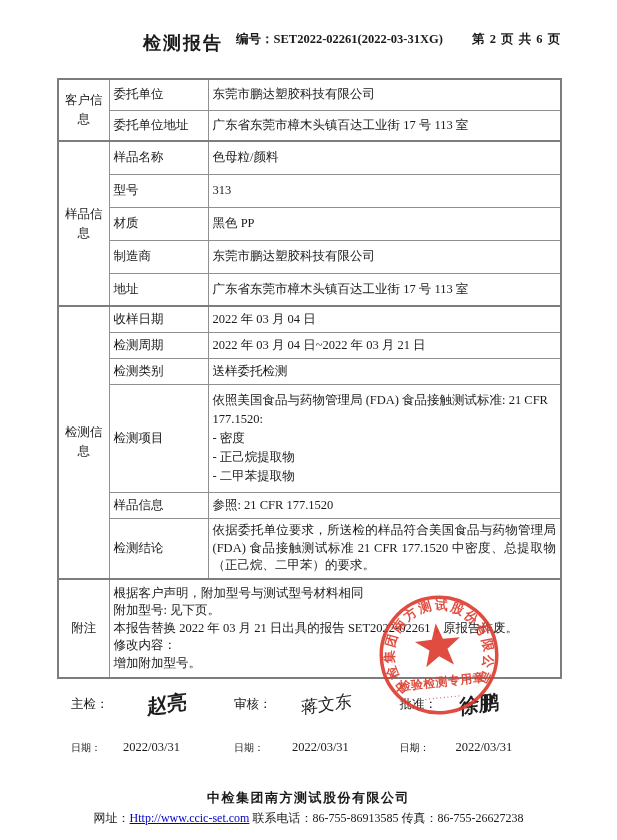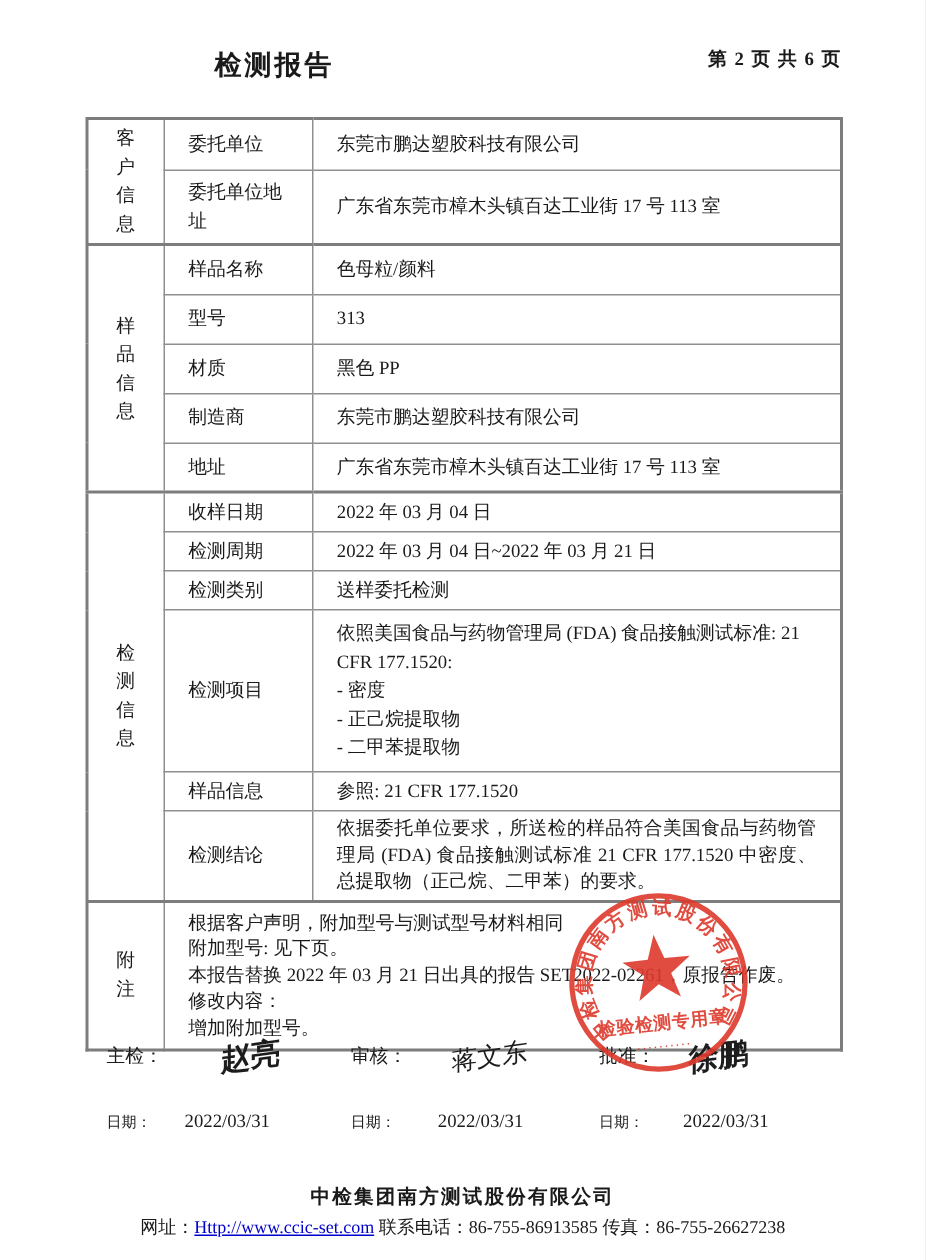--- a/index.html
+++ b/index.html
@@ -12,21 +12,21 @@
   
   .logo { position:absolute; left:62px; top:16px; width:58px; height:48px; }
   .hdr-title { position:absolute; left:143px; top:31px; font-size:18px; font-weight:bold; letter-spacing:2px; }
   .hdr-no { position:absolute; left:236px; top:31px; font-size:12.5px; font-weight:bold; }
   .hdr-page { position:absolute; left:472px; top:31px; font-size:12.5px; font-weight:bold; letter-spacing:1px; }
   
   table.info { position:absolute; left:57px; top:78px; width:503px;
     border-collapse:collapse; table-layout:fixed; }
   table.info { border:2px solid #7d7d7d; }
   table.info td { border:1px solid #8f8f8f; font-size:12.5px; line-height:19px;
-    padding:3px 16px; vertical-align:middle; word-break:break-word; }
+    padding:3px 4px; vertical-align:middle; word-break:break-word; }
   table.info tr.sec-start td { border-top:2px solid #7d7d7d; }
   td.sec-label { text-align:center; padding:3px 5px; line-height:24px; }
   td.key { padding-left:10px; }
   td.val { padding-left:11px; white-space:pre-line; }
   .sec-customer td { height:31px; }
   .sec-sample td { height:33px; }
   .sec-test td { height:26px; }
   .sec-test .tall { line-height:19px; padding-top:6px; padding-bottom:6px; }
   .sec-test .conc { line-height:17.5px; text-align:justify; }
   .sec-note td.val { line-height:17.5px; padding-top:5px; padding-bottom:5px; }
@@ -52,20 +52,21 @@
   .f-company { font-size:13px; font-weight:bold; letter-spacing:1.5px; }
   .f-line { font-size:12px; margin-top:3px; }
   .f-url { color:#0000cc; text-decoration:underline; cursor:pointer; }
 </style>
 </head>
 <body>
 
 <div class="page">
 
   <div class="hdr-title">检测报告</div>
+  <div class="hdr-no"><span>编号：</span><span>SET2022-02261(2022-03-31XG)</span></div>
   <div class="hdr-page">第 2 页 共 6 页</div>
 
   <table class="info">
     <colgroup>
         <col style="width:51px">
         <col style="width:99px">
         <col style="width:353px">
       </colgroup>
     <tbody>
         <tr class="sec-customer sec-start">

